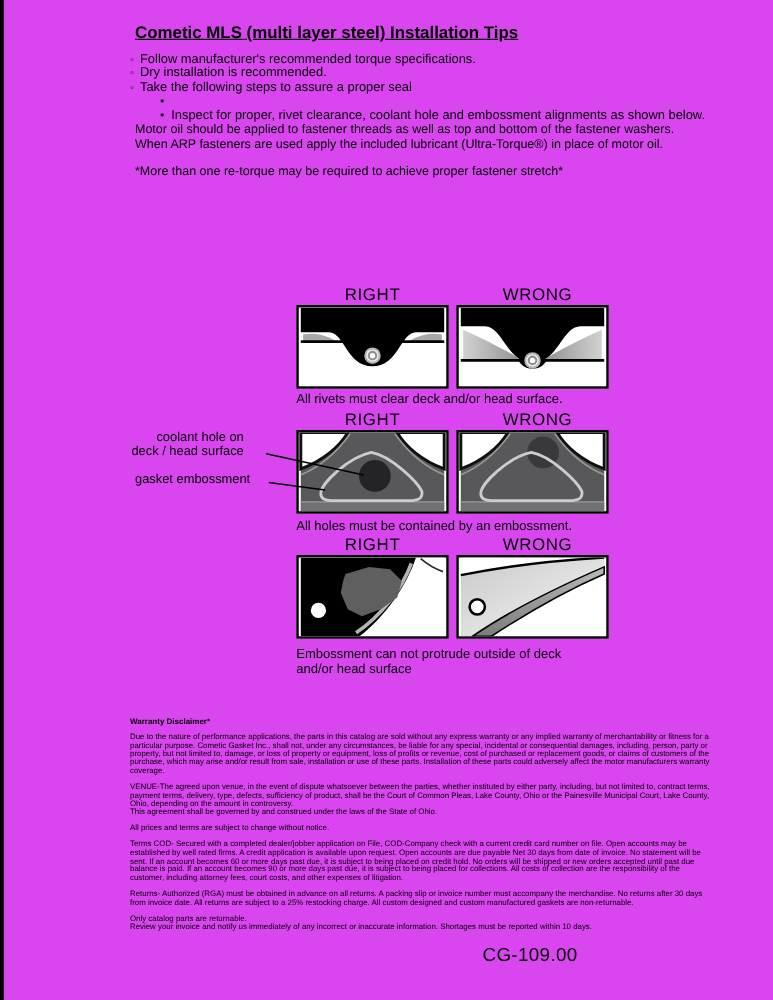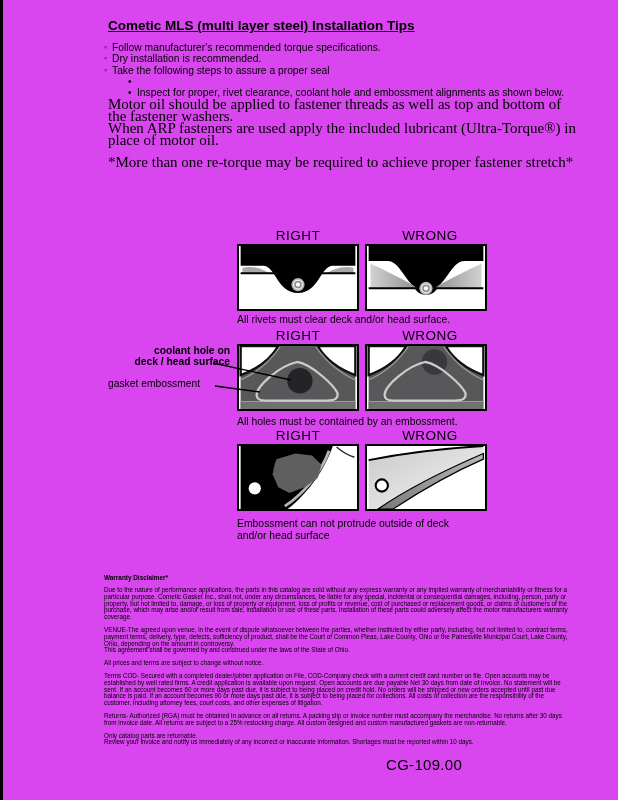--- a/index.html
+++ b/index.html
@@ -8,37 +8,37 @@
   .scan-edge{position:absolute;left:0;top:0;width:3px;height:800px;background:#000;}
 
   
   .content{position:absolute;left:104px;top:18px;width:474px;}
   .doc-title{font-size:13.5px;font-weight:bold;text-decoration:underline;margin:0 0 9px 4px;}
   .bullet-row{display:flex;font-size:10.3px;line-height:11.3px;}
   .bullet-row .marker{width:8px;flex:0 0 8px;font-size:9px;}
   .sub{margin-left:24px;}
   .sub .marker{width:9px;flex:0 0 9px;font-size:10px;}
   .diesel-heading{font-size:12.8px;font-weight:bold;margin:17px 0 7px 4px;}
-  .para{font-size:15px;line-height:12px;margin:0 0 10px 4px;white-space:pre-line;font-family:Liberation Serif, serif;}
+  .para{font-size:10px;line-height:12px;margin:0 0 10px 4px;white-space:pre-line;}
 
   
   .diagram-row{position:absolute;left:237px;width:260px;}
   .row1{top:229px;} .row2{top:329px;} .row3{top:429px;}
   .pair-headers{display:flex;gap:10px;}
   .pair-header{width:122px;text-align:center;font-size:13.5px;line-height:14px;letter-spacing:.5px;}
   .pair-boxes{display:flex;gap:6px;margin-top:1px;}
   .diag-box{width:118px;height:63px;border:2px solid #000;background:#fff;}
   .diag-box svg{display:block;}
   .caption{font-size:10.4px;line-height:11.5px;margin-top:3px;white-space:pre-line;width:260px;}
   .row2 .caption{margin-top:5px;}
   .row3 .caption{margin-top:7px;}
 
   
   .float-label{position:absolute;font-size:10.3px;line-height:11px;white-space:pre-line;}
-  .label-coolant{left:125px;top:345px;width:105px;text-align:right;font-weight:bold;}
+  .label-coolant{left:90px;top:345px;width:105px;text-align:right;}
   .label-embossment{left:108px;top:378px;width:106px;text-align:left;}
   .leader-lines{position:absolute;left:108px;top:340px;pointer-events:none;z-index:5;}
 
   
   .disclaimer{position:absolute;left:104px;top:574px;width:468px;}
   .disc-heading{font-size:6.4px;font-weight:bold;margin:0 0 6px 0;}
   .fine-para{font-size:6.3px;line-height:6.8px;margin:0 0 6px 0;white-space:pre-line;}
 
   .footer-code{position:absolute;left:386px;top:756px;font-size:15px;letter-spacing:.3px;}
 </style>

